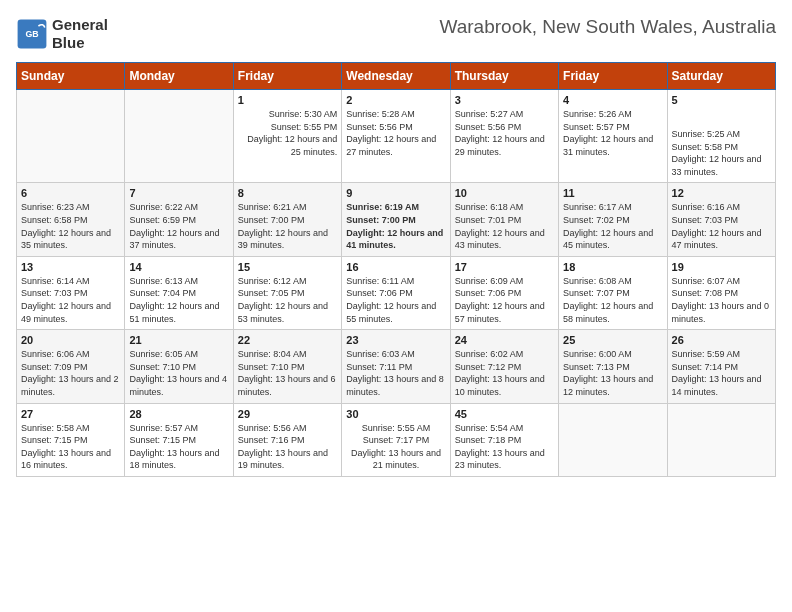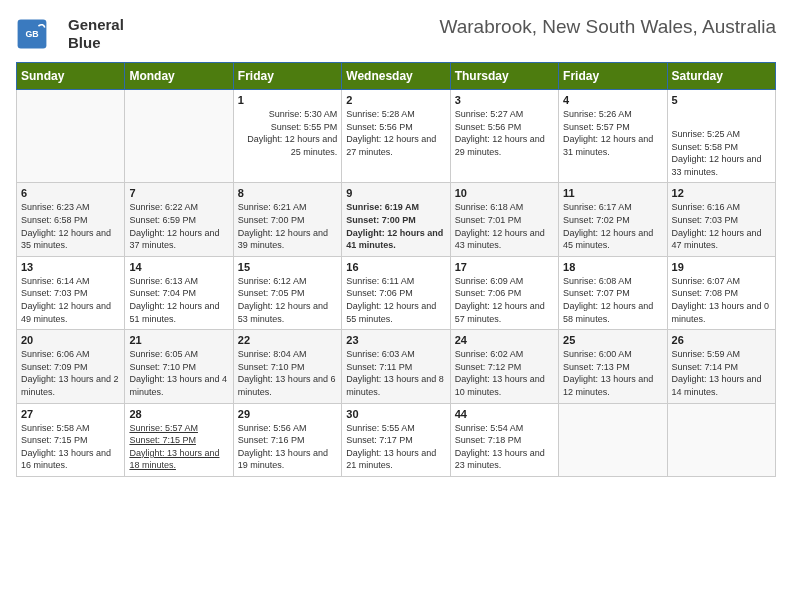--- a/index.html
+++ b/index.html
@@ -12,21 +12,21 @@
     }
     .header-area {
       display: flex;
       justify-content: space-between;
       align-items: flex-start;
       margin-bottom: 10px;
     }
     .logo {
       display: flex;
       align-items: center;
-      gap: 20px;
+      gap: 4px;
     }
     .logo-text {
       font-size: 15px;
       font-weight: bold;
       line-height: 1.2;
       color: #333;
     }
     .logo-icon {
       width: 32px;
       height: 32px;
@@ -42,21 +42,21 @@
     .location-title {
       font-size: 19px;
       color: #555;
     }
     table {
       width: 100%;
       border-collapse: collapse;
       font-size: 10px;
     }
     thead th {
-      background-color: #4d7c0f;
+      background-color: #c2410c;
       color: #fff;
       padding: 6px 4px;
       text-align: left;
       font-size: 12px;
       font-weight: bold;
       border: 1px solid #2e6aaa;
     }
     tbody td {
       border: 1px solid #ccc;
       vertical-align: top;
@@ -284,38 +284,38 @@
       </tr>
       <tr>
         <td>
           <div class="day-number">27</div>
           <div class="day-info" style="white-space: pre-line;">Sunrise: 5:58 AM
 Sunset: 7:15 PM
 Daylight: 13 hours and 16 minutes.</div>
         </td>
         <td>
           <div class="day-number">28</div>
-          <div class="day-info" style="white-space: pre-line; text-decoration: underline;">Sunrise: 5:57 AM
+          <div class="day-info" style="white-space: pre-line;">Sunrise: 5:57 AM
 Sunset: 7:15 PM
 Daylight: 13 hours and 18 minutes.</div>
         </td>
         <td>
           <div class="day-number">29</div>
           <div class="day-info" style="white-space: pre-line;">Sunrise: 5:56 AM
 Sunset: 7:16 PM
 Daylight: 13 hours and 19 minutes.</div>
         </td>
         <td>
           <div class="day-number">30</div>
-          <div class="day-info" style="white-space: pre-line;">Sunrise: 5:55 AM
+          <div class="day-info" style="white-space: pre-line; text-align: center;">Sunrise: 5:55 AM
 Sunset: 7:17 PM
 Daylight: 13 hours and 21 minutes.</div>
         </td>
         <td>
-          <div class="day-number">44</div>
+          <div class="day-number">45</div>
           <div class="day-info" style="white-space: pre-line;">Sunrise: 5:54 AM
 Sunset: 7:18 PM
 Daylight: 13 hours and 23 minutes.</div>
         </td>
         <td class="empty-cell"></td>
         <td class="empty-cell"></td>
       </tr>
     </tbody>
 </table>
 

